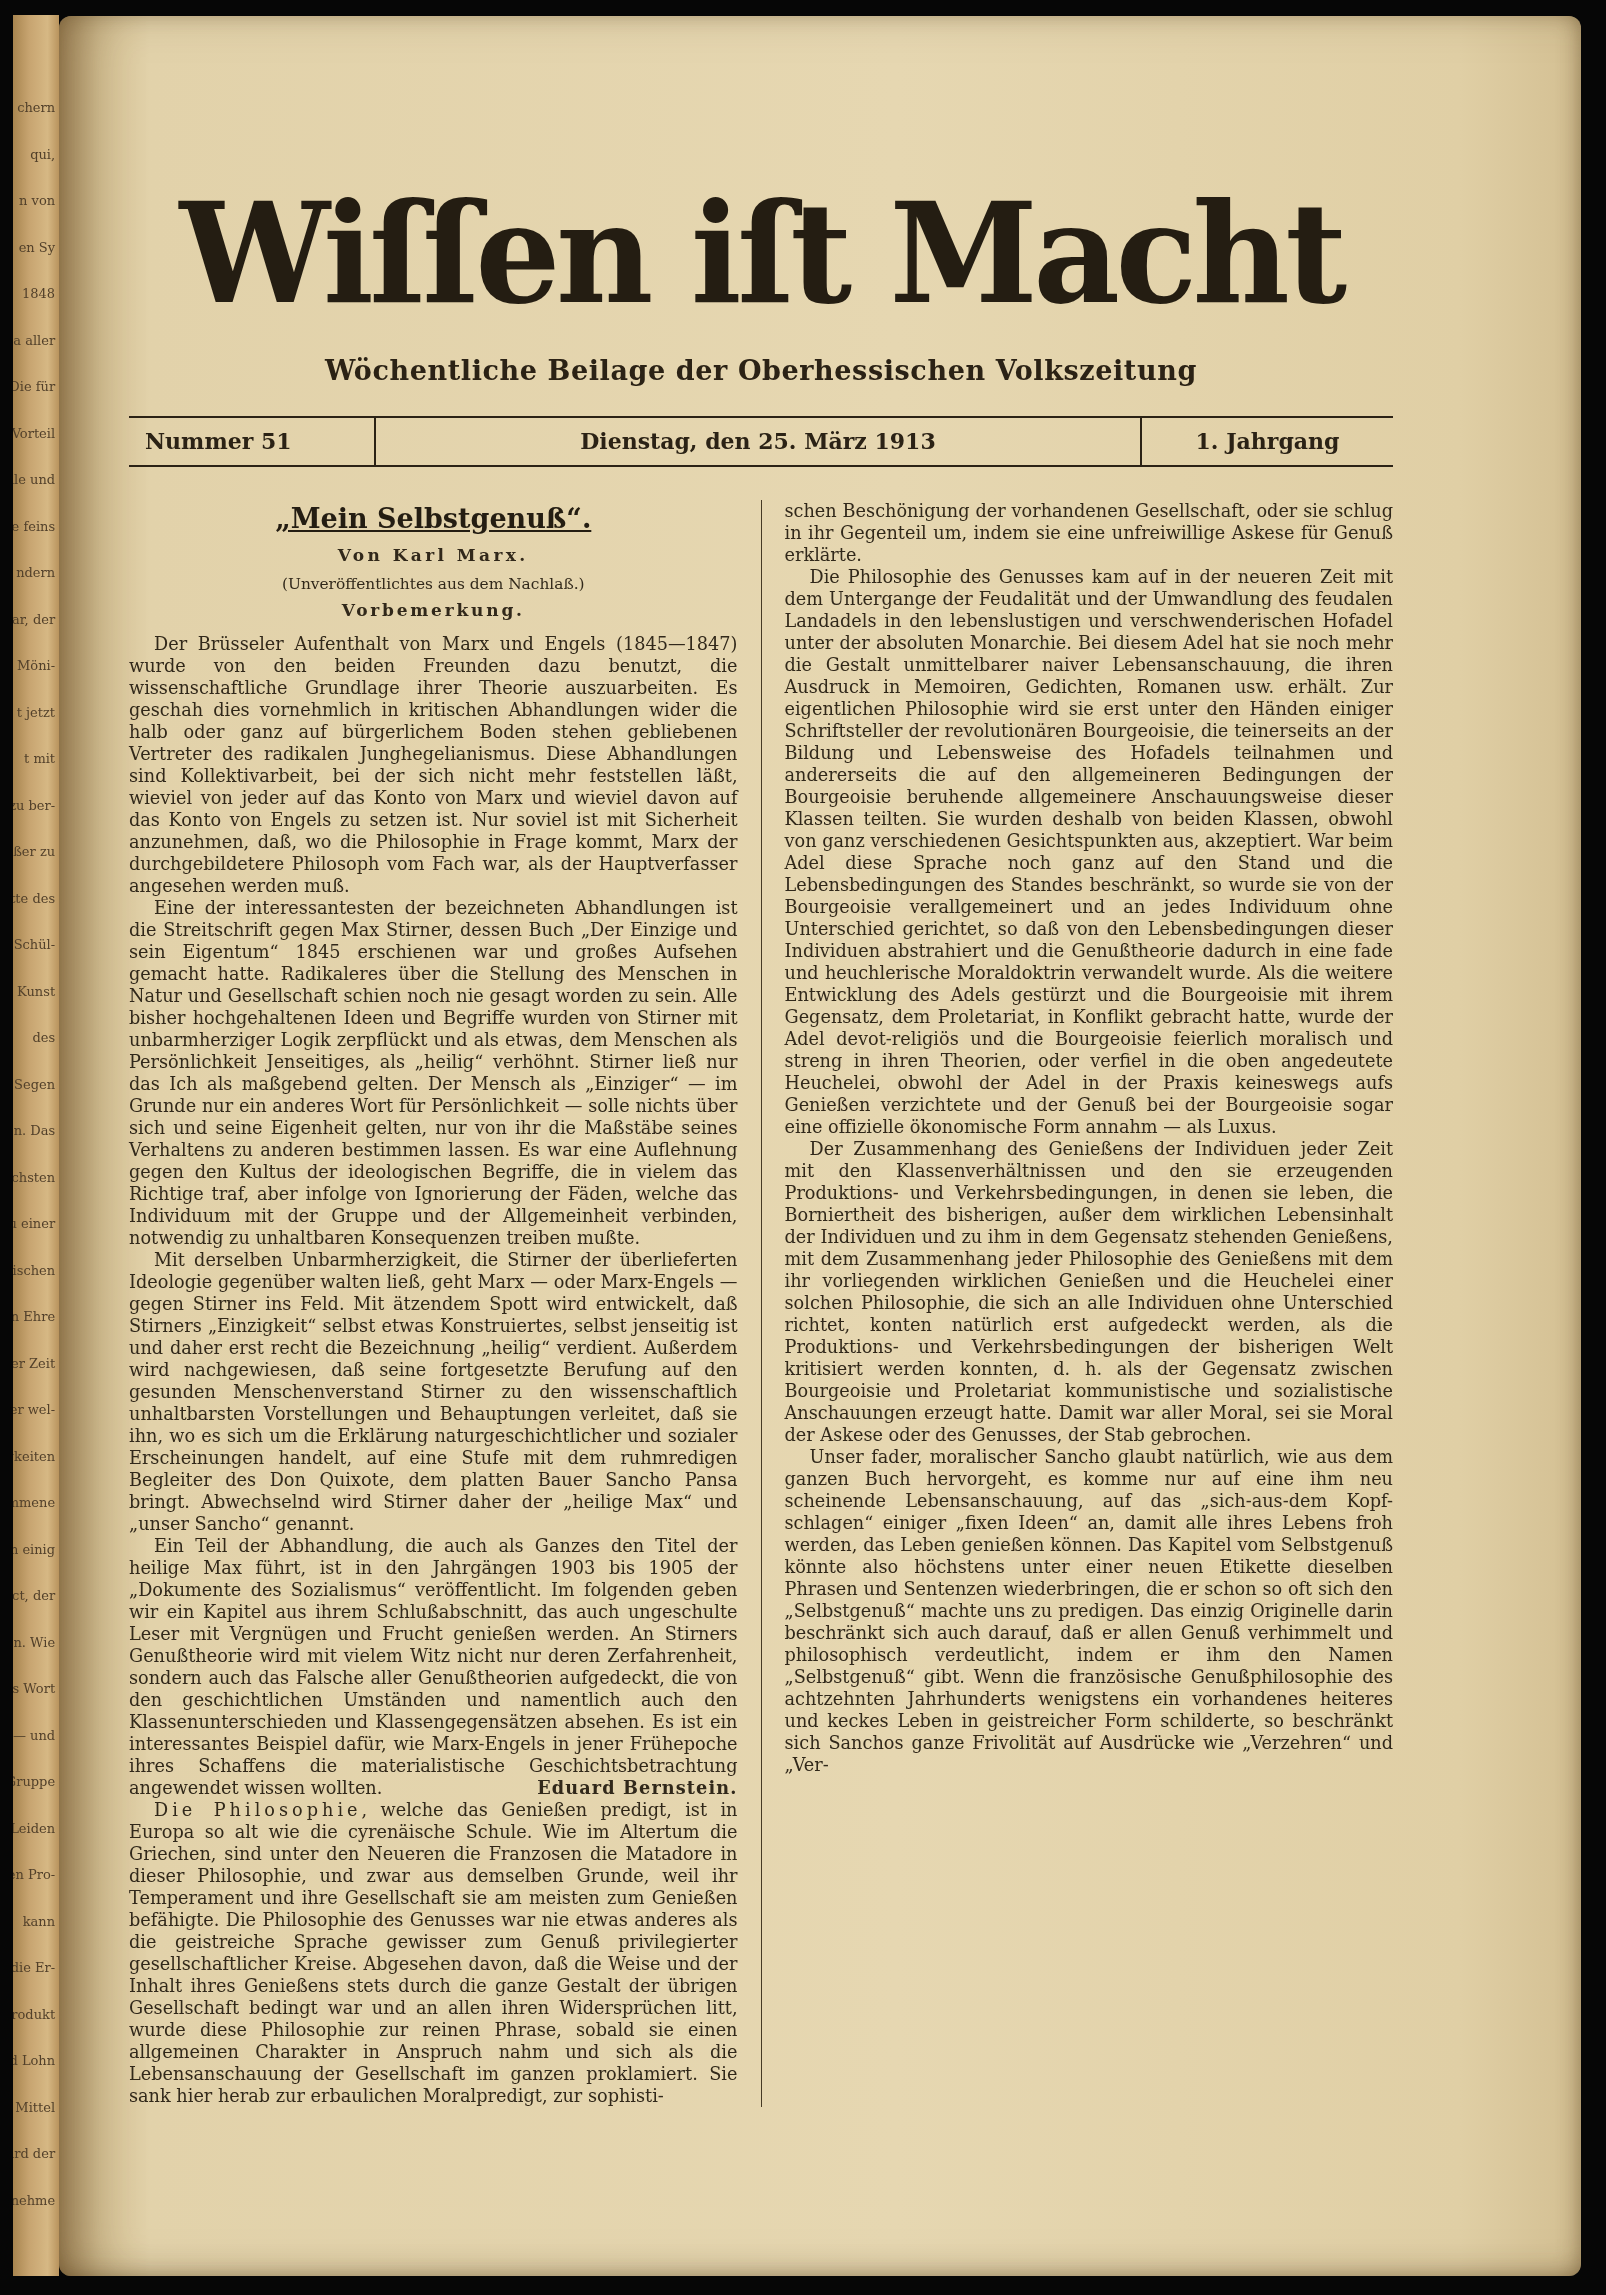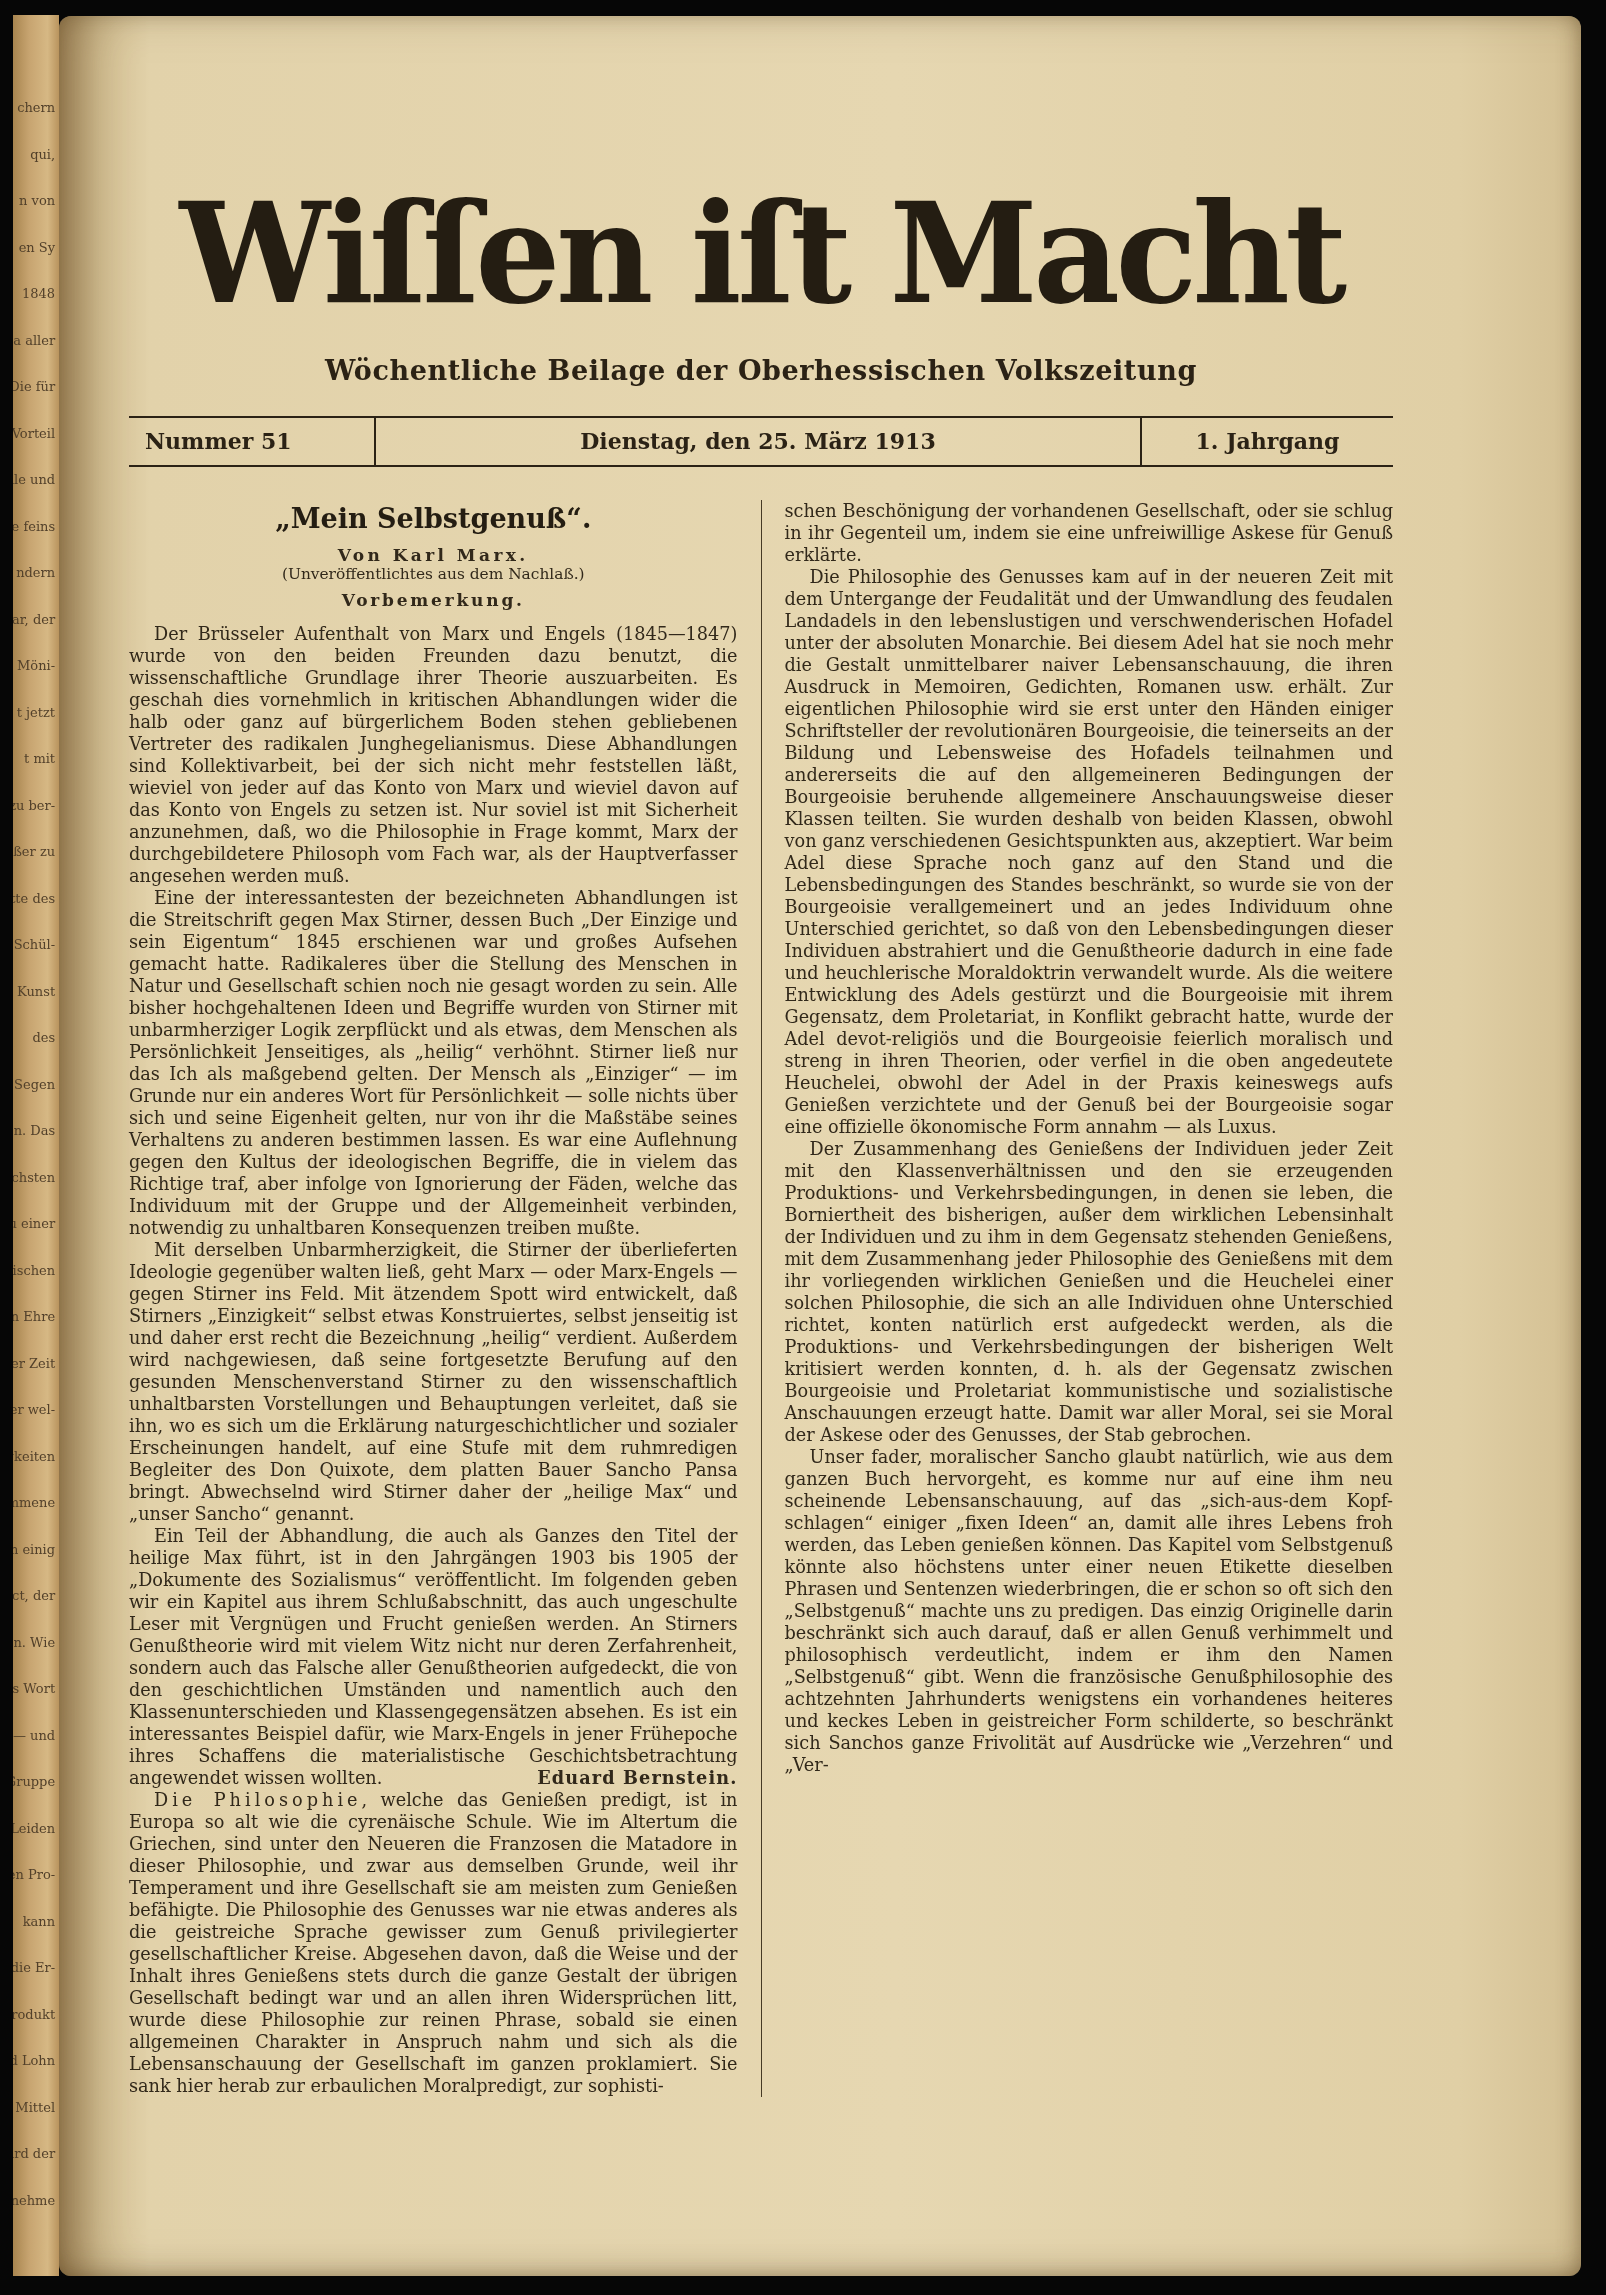--- a/index.html
+++ b/index.html
@@ -49,22 +49,22 @@
   .issue-cell{padding:10.3px 16px;box-sizing:border-box;}
   .issue-left{width:245px;text-align:left;}
   .issue-center{flex:1;text-align:center;border-left:2.3px solid #2b2215;border-right:2.3px solid #2b2215;}
   .issue-right{width:251px;text-align:center;}
   
   .columns{display:flex;align-items:stretch;}
   .col{width:50%;box-sizing:border-box;}
   .left-col{padding-right:23px;}
   .right-col{padding-left:23px;}
   .col-rule{width:0;border-left:1.1px solid #463a25;}
-  .art-title{margin:3.4px 0 11.4px 0;text-align:center;font-size:27px;font-weight:bold;color:#241d12;}
-  .art-byline{text-align:center;font-size:17px;font-weight:bold;letter-spacing:3.4px;margin-bottom:0;}
+  .art-title{margin:3.4px 0 11.4px 0;text-align:center;font-size:27px;font-weight:bold;color:#241d12;text-decoration:underline;}
+  .art-byline{text-align:center;font-size:17px;font-weight:bold;letter-spacing:3.4px;margin-bottom:10px;}
   .art-note{text-align:center;font-size:15.4px;margin-bottom:6.8px;}
   .art-section{text-align:center;font-size:17px;font-weight:bold;letter-spacing:2.8px;margin-bottom:12.5px;}
   .para{
     margin:0;text-indent:25px;text-align:justify;
     font-size:17.7px;line-height:22px;hyphens:auto;
   }
   .para.noindent{text-indent:0;}
   .spaced{letter-spacing:4px;}
   .sign{float:right;font-weight:bold;letter-spacing:1.1px;}
 </style>

